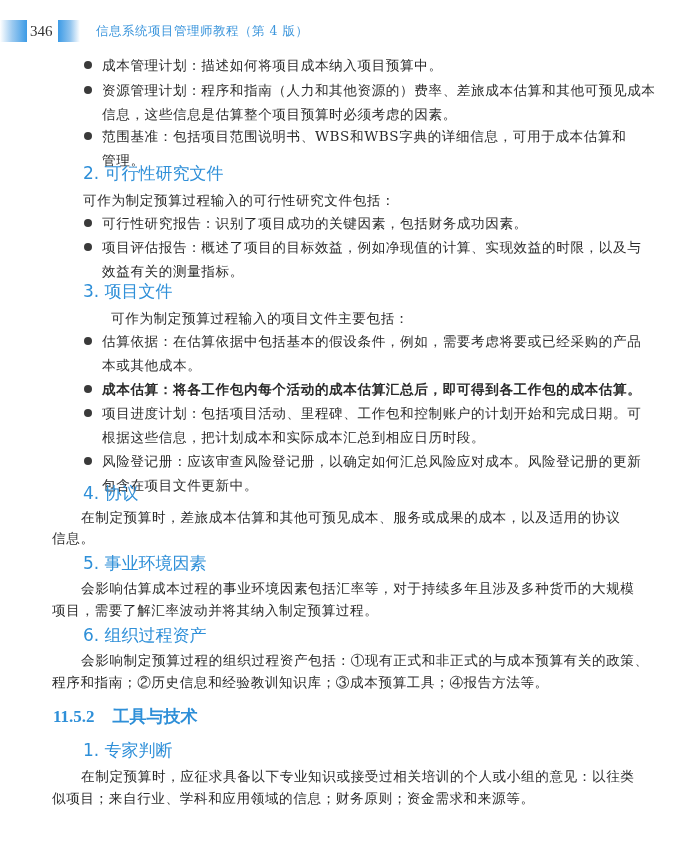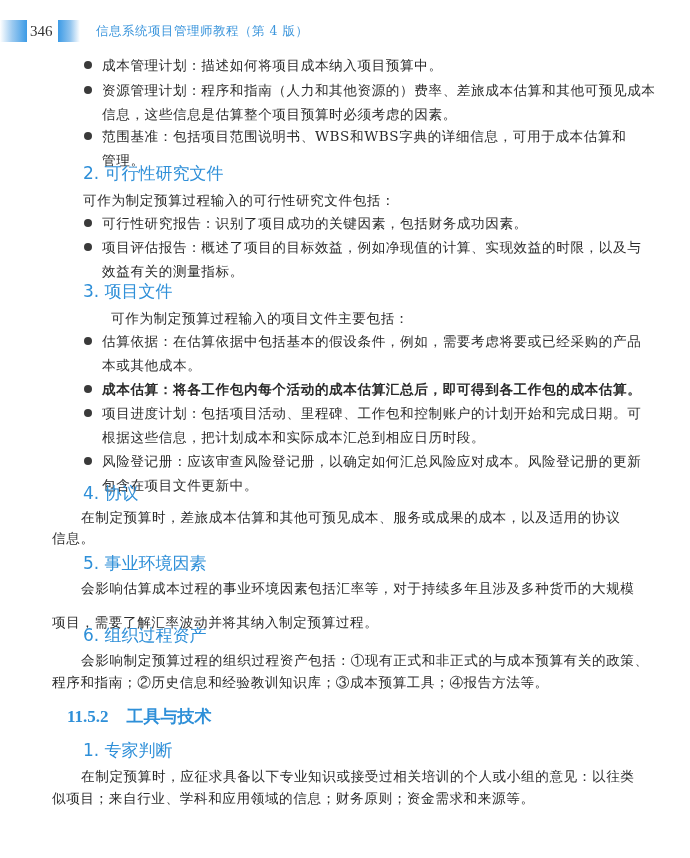--- a/index.html
+++ b/index.html
@@ -35,21 +35,21 @@
   .bullet {
     position: absolute; width: 8px; height: 8px; border-radius: 50%;
     background: #3a3a3a;
   }
   .sub-heading {
     position: absolute; font-family: "DejaVu Sans", "Liberation Sans", sans-serif;
     font-size: 17px; color: #2e8fd8; white-space: nowrap; line-height: 20px;
   }
   .sec-heading {
     position: absolute; font-size: 17px; font-weight: bold; color: #2e8fd8;
-    white-space: nowrap; line-height: 24px; margin-left: 14px;
+    white-space: nowrap; line-height: 24px;
   }
   .sec-heading .num { font-family: "Liberation Serif", serif; margin-right: 18px; }
 </style>
 </head>
 <body>
 
 <div class="header">
   <div class="hbar-left"></div>
   <div class="page-num">346</div>
   <div class="hbar-right"></div>
@@ -90,21 +90,21 @@
   <span class="bullet" style="left:84px;top:457px;"></span>
   <div class="line" style="left:102px;top:451px;">风险登记册：应该审查风险登记册，以确定如何汇总风险应对成本。风险登记册的更新</div>
   <div class="line" style="left:102px;top:475px;">包含在项目文件更新中。</div>
 
   <div class="sub-heading" style="left:83px;top:480px;top:483px;">4. 协议</div>
   <div class="line" style="left:81px;top:507px;">在制定预算时，差旅成本估算和其他可预见成本、服务或成果的成本，以及适用的协议</div>
   <div class="line" style="left:52px;top:528px;">信息。</div>
 
   <div class="sub-heading" style="left:83px;top:553px;">5. 事业环境因素</div>
   <div class="line" style="left:81px;top:578px;">会影响估算成本过程的事业环境因素包括汇率等，对于持续多年且涉及多种货币的大规模</div>
-  <div class="line" style="left:52px;top:600px;margin-top:12px;">项目，需要了解汇率波动并将其纳入制定预算过程。</div>
+  <div class="line" style="left:52px;top:600px;">项目，需要了解汇率波动并将其纳入制定预算过程。</div>
 
   <div class="sub-heading" style="left:83px;top:625px;">6. 组织过程资产</div>
   <div class="line" style="left:81px;top:650px;">会影响制定预算过程的组织过程资产包括：①现有正式和非正式的与成本预算有关的政策、</div>
   <div class="line" style="left:52px;top:672px;">程序和指南；②历史信息和经验教训知识库；③成本预算工具；④报告方法等。</div>
 
   <div class="sec-heading" style="left:53px;top:704px;">
     <span class="num">11.5.2</span><span>工具与技术</span>
   </div>
   <div class="sub-heading" style="left:83px;top:740px;">1. 专家判断</div>
   <div class="line" style="left:81px;top:766px;">在制定预算时，应征求具备以下专业知识或接受过相关培训的个人或小组的意见：以往类</div>

